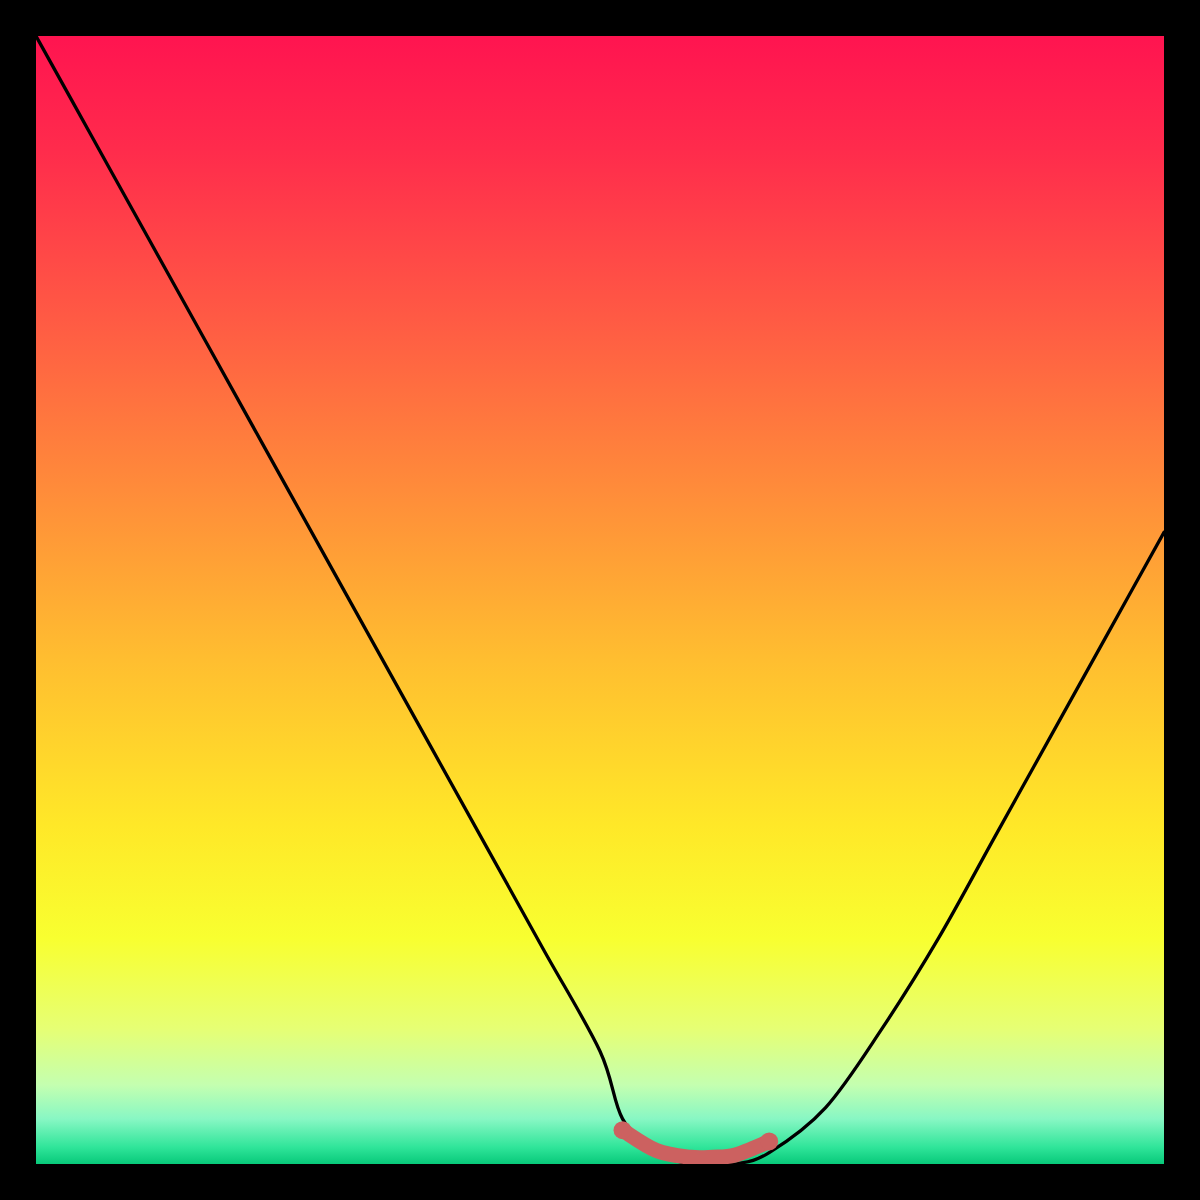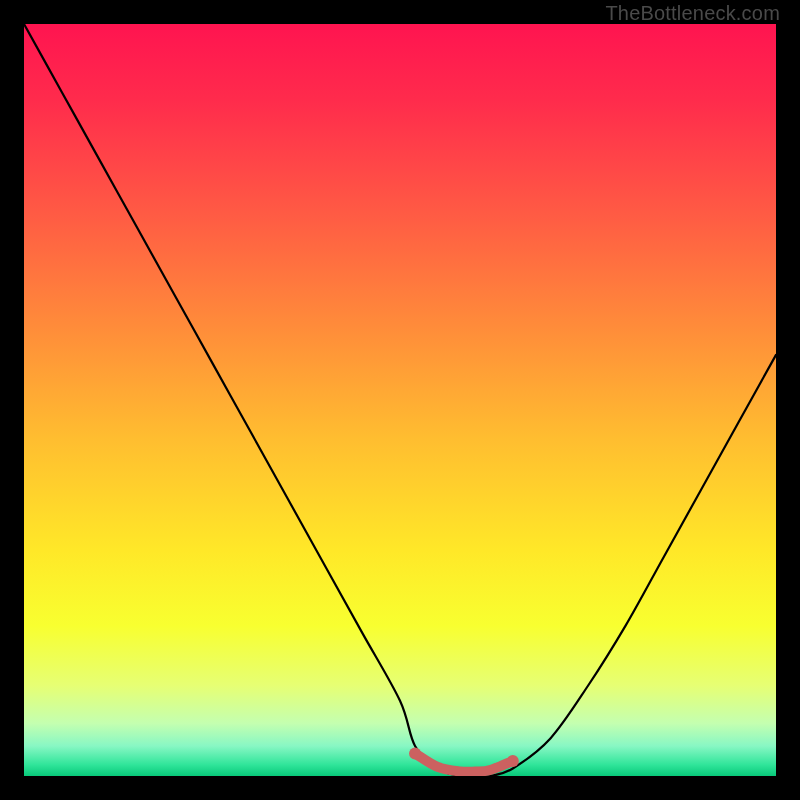--- a/index.html
+++ b/index.html
@@ -33,21 +33,20 @@
   svg {
     display: block;
     width: 100%;
     height: 100%;
   }
 </style>
 </head>
 <body>
 
 <div class="frame">
-  <div class="watermark">TheBottleneck.com</div>
 
   <div class="plot-area">
     <svg id="plot-svg" viewBox="0 0 752 752" preserveAspectRatio="none">
       <defs>
         <linearGradient id="bg-grad" x1="0" y1="0" x2="0" y2="1">
             <stop offset="0%" stop-color="#ff1450"></stop>
             <stop offset="10%" stop-color="#ff2b4c"></stop>
             <stop offset="25%" stop-color="#ff5a44"></stop>
             <stop offset="40%" stop-color="#ff8b3a"></stop>
             <stop offset="55.00000000000001%" stop-color="#ffbd30"></stop>

